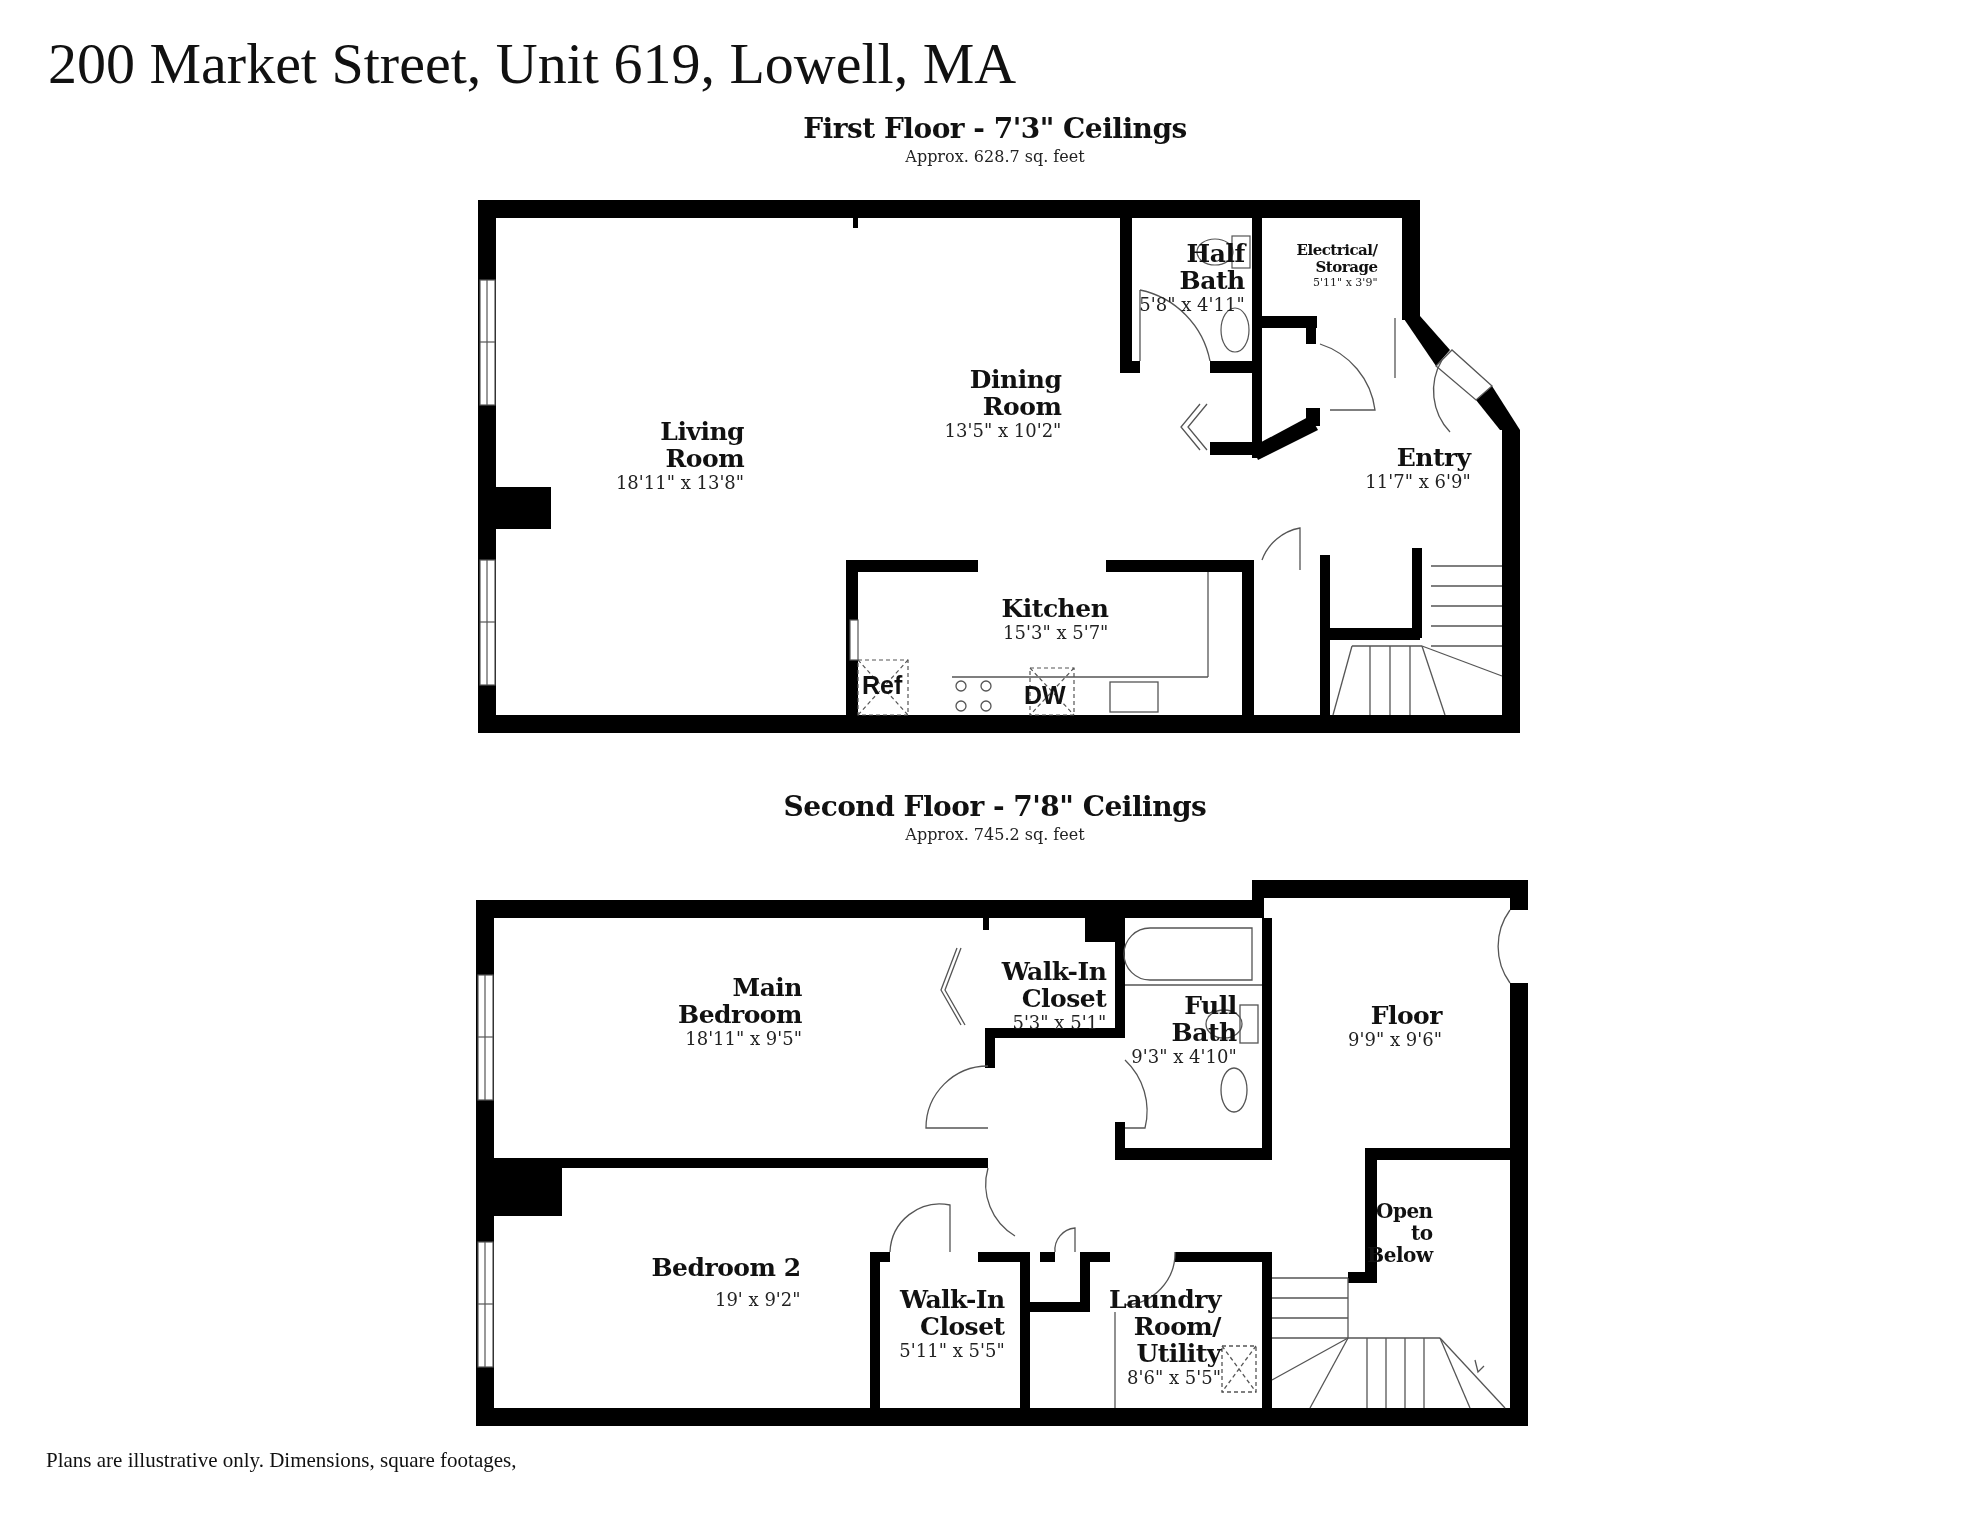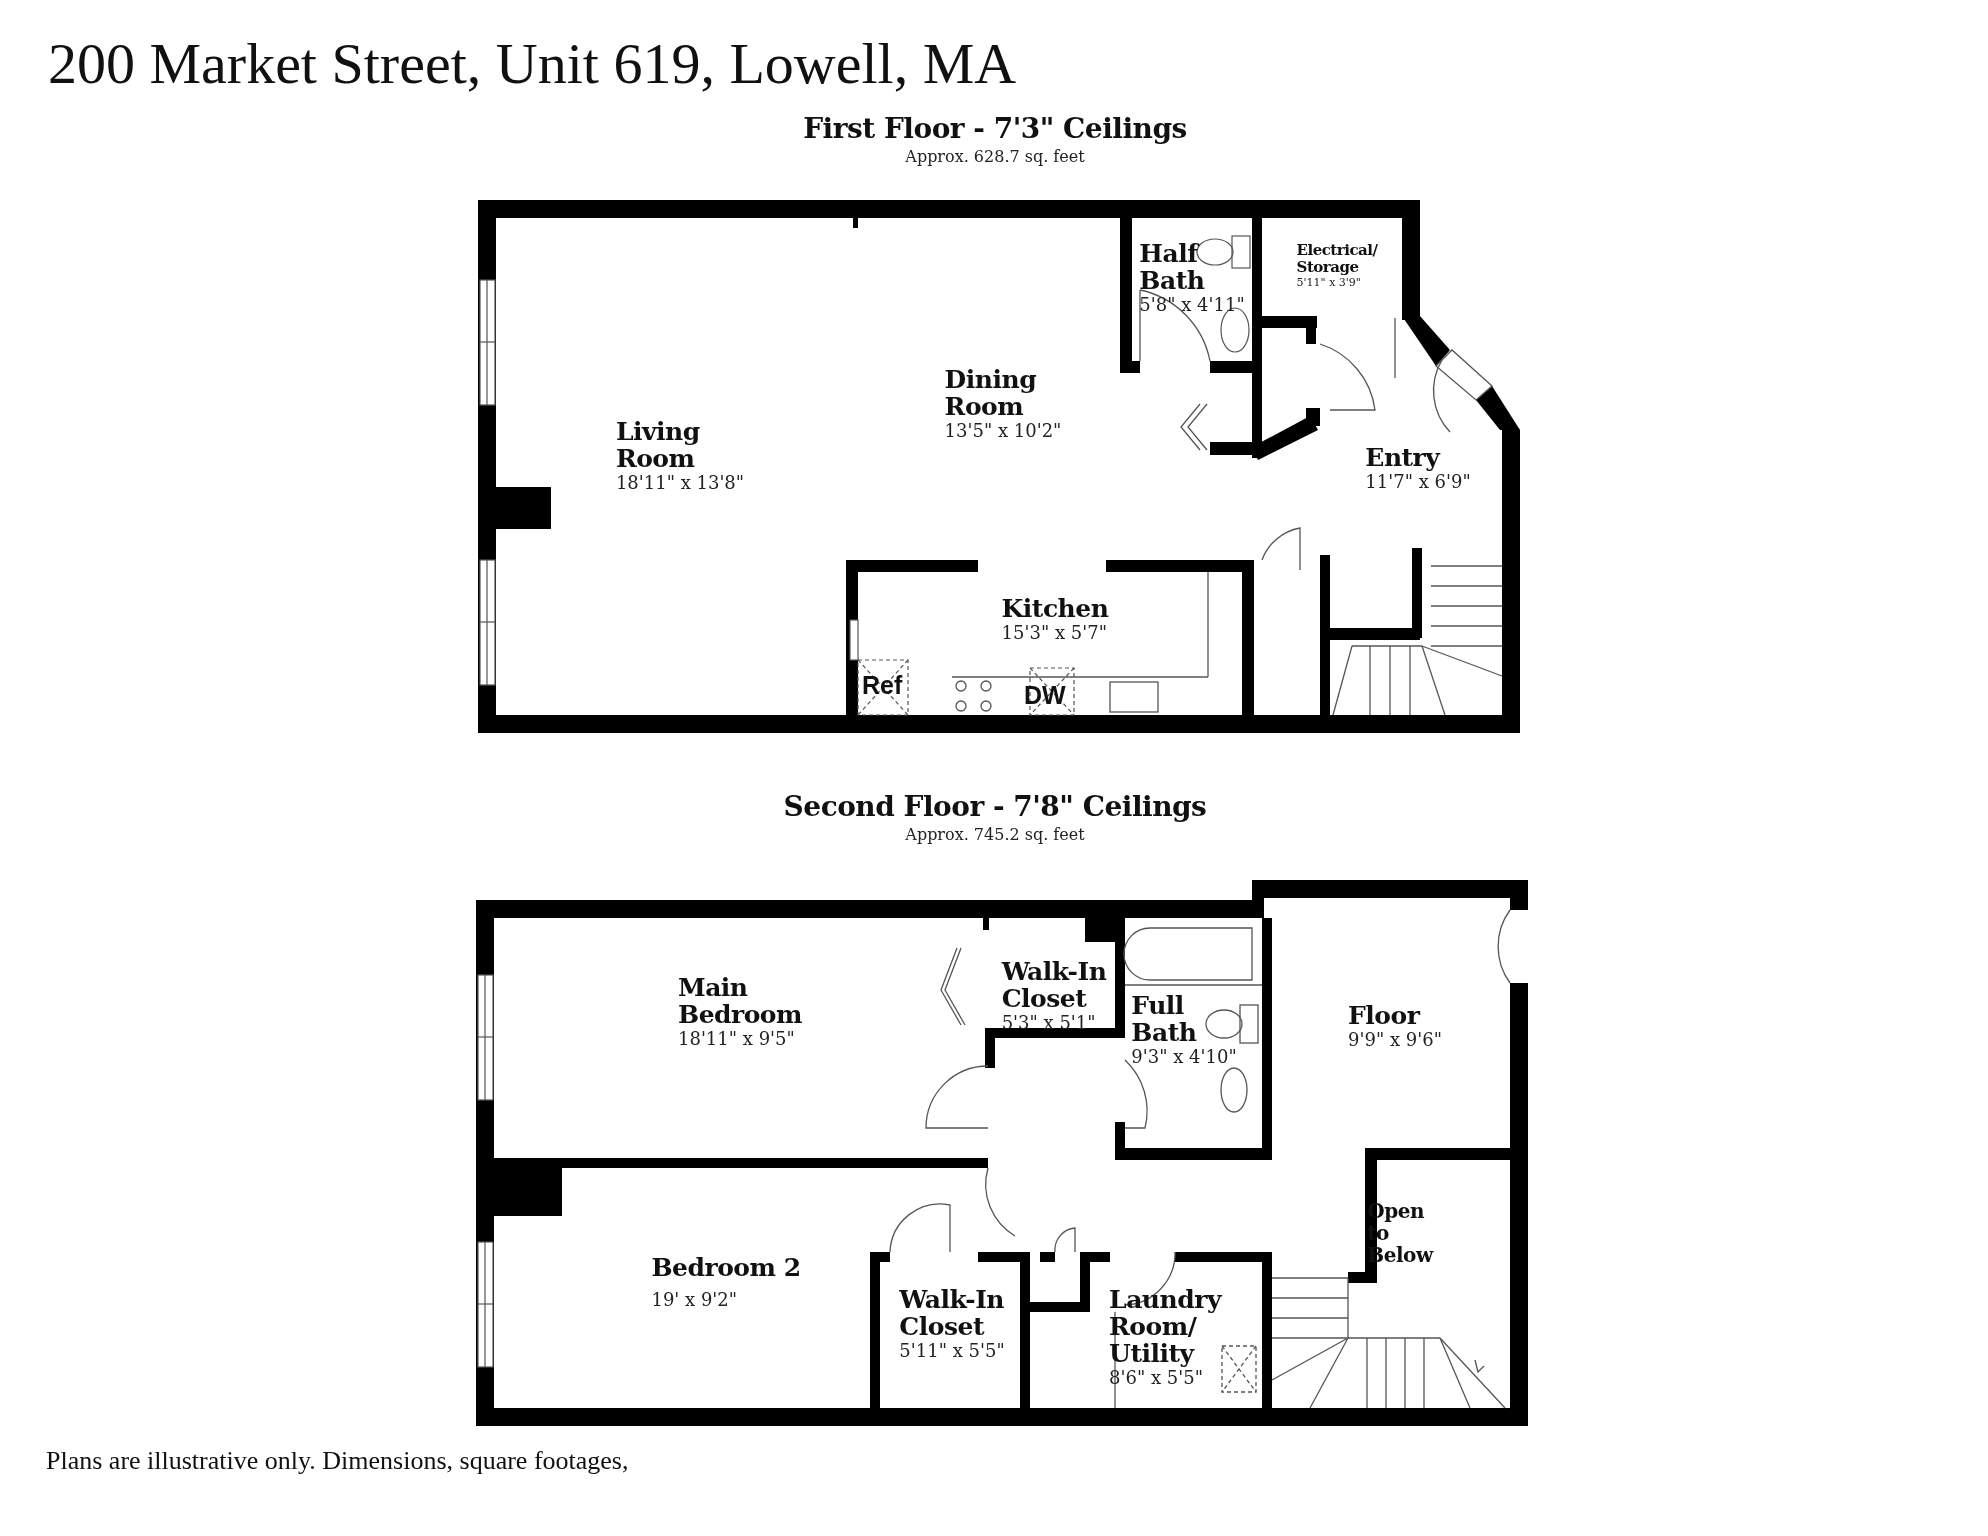--- a/index.html
+++ b/index.html
@@ -2,27 +2,27 @@
 <html><head>
 <meta charset="utf-8">
 <style>
   html,body{margin:0;padding:0;background:#fff;}
   body{width:1988px;height:1536px;position:relative;overflow:hidden;font-family:"DejaVu Serif","Liberation Serif",serif;color:#111;}
   .title{position:absolute;left:48px;top:30px;font-size:58px;font-family:"Liberation Serif","DejaVu Serif",serif;font-weight:normal;letter-spacing:0px;white-space:nowrap;}
   .floor-head{position:absolute;text-align:center;white-space:nowrap;}
   .floor-head .fh-title{font-size:28px;font-weight:bold;font-family:"DejaVu Serif",serif;letter-spacing:-0.5px;}
   .floor-head .fh-sub{font-size:16px;font-family:"DejaVu Serif",serif;margin-top:2px;color:#222;}
   svg.plan{position:absolute;left:0;top:0;}
-  .lbl{position:absolute;text-align:left;white-space:nowrap;transform:translateX(-50%);}
+  .lbl{position:absolute;text-align:right;white-space:nowrap;transform:translateX(-50%);}
   .lbl .n{font-weight:bold;font-size:25px;line-height:27px;font-family:"DejaVu Serif",serif;letter-spacing:-0.5px;}
   .lbl .d{font-size:18px;line-height:22px;font-family:"DejaVu Serif",serif;color:#222;}
   .lbl.sm .n{font-size:15px;line-height:17px;}
   .lbl.sm .d{font-size:11px;line-height:13px;}
   .appl{position:absolute;font-weight:bold;font-size:25px;font-family:Liberation Sans, sans-serif;}
-  .disclaimer{position:absolute;left:46px;top:1446px;font-size:26px;line-height:29px;font-family:"Liberation Serif","DejaVu Serif",serif;}
+  .disclaimer{position:absolute;left:46px;top:1446px;font-size:21px;line-height:29px;font-family:"Liberation Serif","DejaVu Serif",serif;}
 </style>
 </head>
 <body>
 
 <div class="title">200 Market Street, Unit 619, Lowell, MA</div>
 
 <div class="floor-head" style="left:795px;top:112px;width:400px;">
   <div class="fh-title">First Floor - 7'3" Ceilings</div>
   <div class="fh-sub">Approx. 628.7 sq. feet</div>
 </div>

